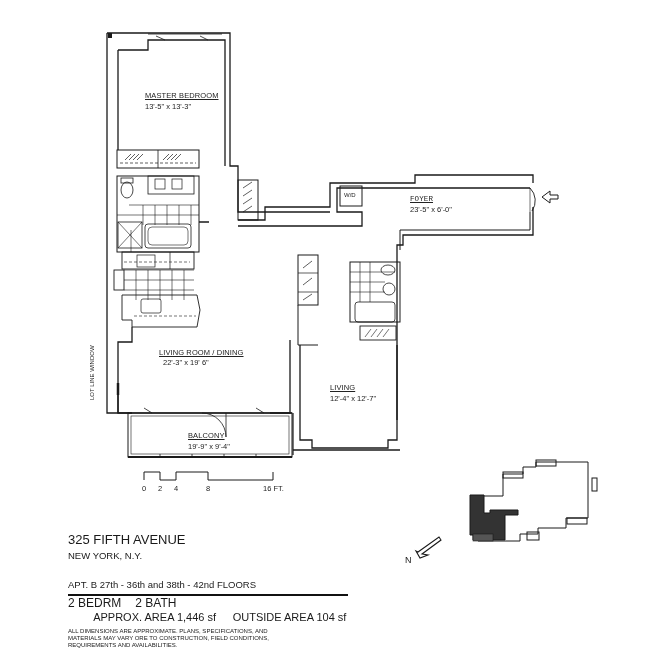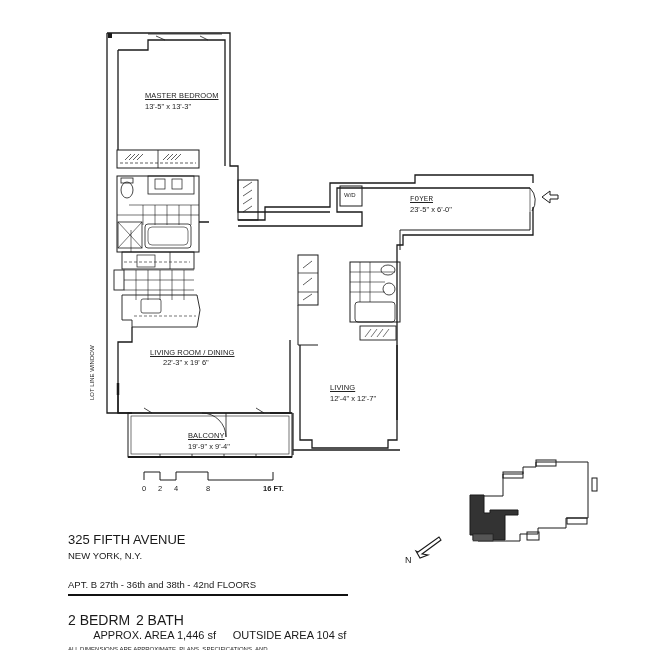--- a/index.html
+++ b/index.html
@@ -7,21 +7,21 @@
   #plan { position:absolute; left:0; top:0; width:650px; height:650px; }
   .lbl { position:absolute; font-family:"Liberation Sans", sans-serif; color:#222; white-space:nowrap; }
   .room-name { font-size:7.5px; text-decoration:underline; letter-spacing:0.1px; }
   .room-dim { font-size:7.5px; }
   .scale-num { font-size:7.5px; }
   .side-text { position:absolute; font-size:6px; transform:rotate(-90deg); transform-origin:left top; white-space:nowrap; color:#222; }
   .title-block { position:absolute; left:68px; top:532px; width:290px; }
   .t1 { font-size:13px; font-weight:normal; color:#1a1a1a; margin-bottom:3px; }
   .t2 { font-size:9.5px; margin-bottom:18px; }
   .t3 { font-size:9.5px; padding-bottom:4px; border-bottom:2px solid #111; width:280px; }
-  .t4 { font-size:14px; margin-top:16px; }
+  .t4 { font-size:12px; margin-top:0; }
   .t4 span { display:inline-block; }
   .t5 { font-size:11px; margin-top:1px;text-align:center; }
   .t5 span { display:inline-block; }
   .disclaimer { font-size:6px; line-height:7px; margin-top:5px; text-transform:uppercase; width:230px; }
   .north-lbl { position:absolute; left:405px; top:555px; font-size:9px; }
 </style>
 </head>
 <body>
 
 <svg id="plan" viewBox="0 0 650 650" xmlns="http://www.w3.org/2000/svg">
@@ -142,38 +142,38 @@
     <path d="M418,552 L439,537 L441,540 L422,554 L428,555 L420,558 L416,551 Z"></path>
   </g>
 </svg>
 
 <div class="lbl room-name" style="left:145px; top:91px;">MASTER BEDROOM</div>
 <div class="lbl room-dim" style="left:145px; top:102px;">13'-5" x 13'-3"</div>
 
 <div class="lbl room-name" style="left:410px; top:195px;font-family:Liberation Mono, monospace;">FOYER</div>
 <div class="lbl room-dim" style="left:410px; top:205px;">23'-5" x 6'-0"</div>
 
-<div class="lbl room-name" style="left:150px; top:348px;text-align:center;">LIVING ROOM / DINING</div>
+<div class="lbl room-name" style="left:159px; top:348px;text-align:center;">LIVING ROOM / DINING</div>
 <div class="lbl room-dim" style="left:163px; top:358px;">22'-3" x 19' 6"</div>
 
 <div class="lbl room-name" style="left:330px; top:383px;">LIVING</div>
 <div class="lbl room-dim" style="left:330px; top:394px;">12'-4" x 12'-7"</div>
 
 <div class="lbl room-name" style="left:188px; top:431px;">BALCONY</div>
 <div class="lbl room-dim" style="left:188px; top:442px;">19'-9" x 9'-4"</div>
 
 <div class="lbl" style="left:344px; top:192px; font-size:6px;">W/D</div>
 
 <div class="side-text" style="left:89px; top:400px;">LOT LINE WINDOW</div>
 
 <div class="lbl scale-num" style="left:142px; top:484px;">0</div>
 <div class="lbl scale-num" style="left:158px; top:484px;">2</div>
 <div class="lbl scale-num" style="left:174px; top:484px;">4</div>
 <div class="lbl scale-num" style="left:206px; top:484px;">8</div>
-<div class="lbl scale-num" style="left:263px; top:484px;font-weight:bold;">16 FT.</div>
+<div class="lbl scale-num" style="left:263px; top:484px;">16 FT.</div>
 
 <div class="north-lbl">N</div>
 
 <div class="title-block">
   <div class="t1">325 FIFTH AVENUE</div>
   <div class="t2">NEW YORK,  N.Y.</div>
   <div class="t3">APT. B 27th - 36th and 38th - 42nd FLOORS</div>
   <div class="t4">
     <span style="width:64px;">2 BEDRM</span>
     <span>2 BATH</span>

